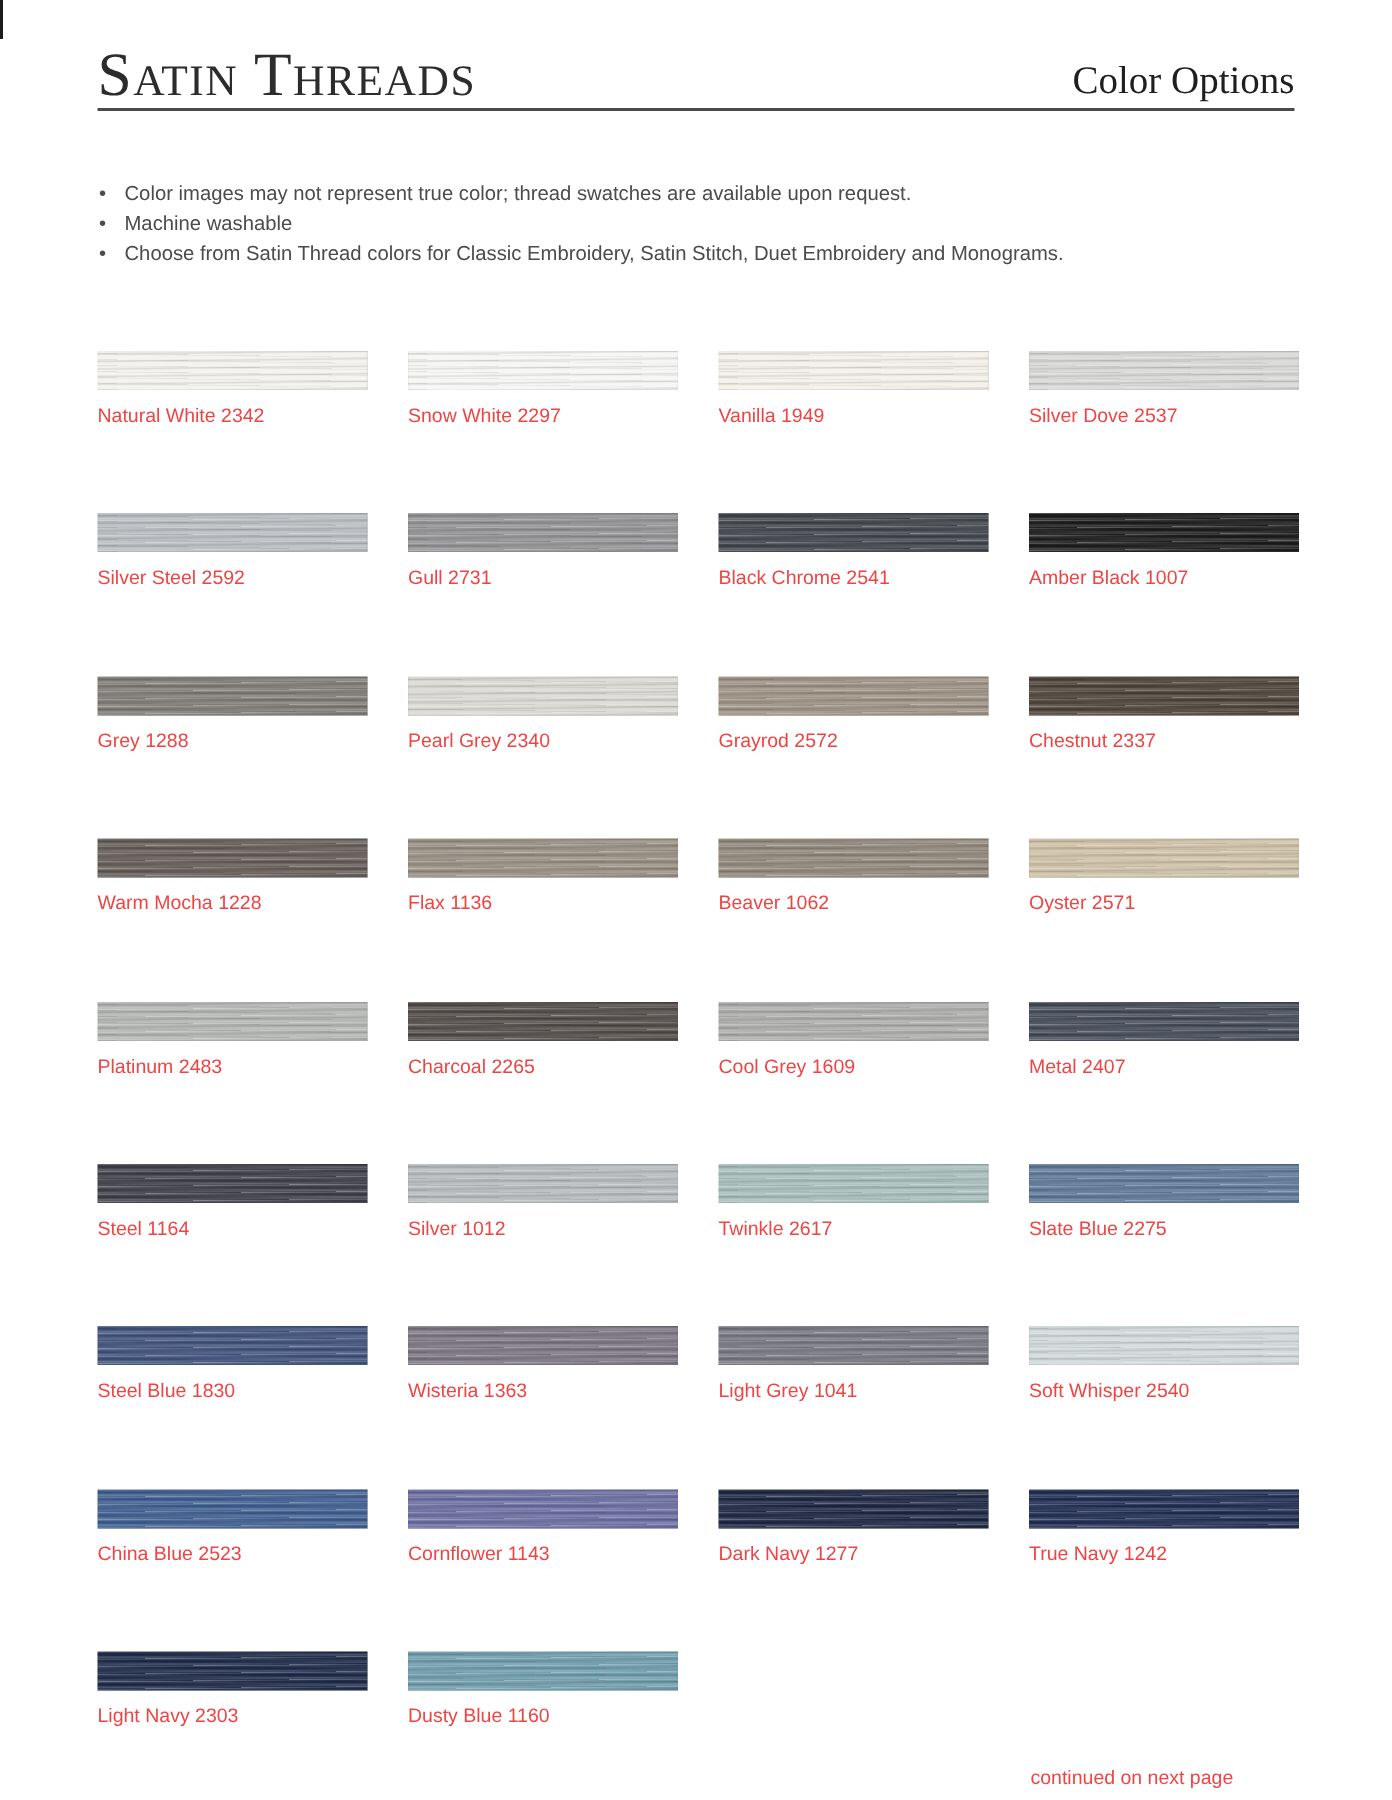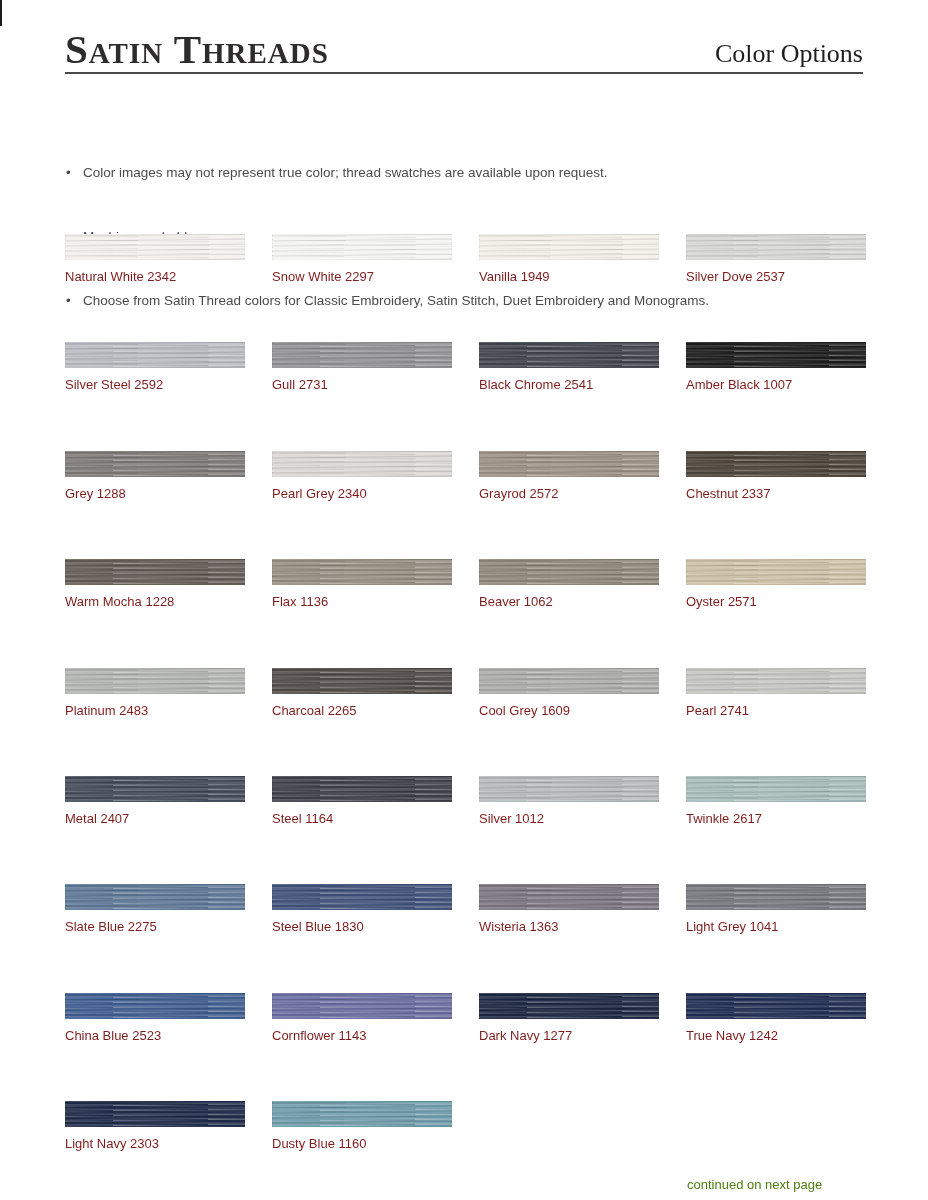--- a/index.html
+++ b/index.html
@@ -24,21 +24,21 @@
     width: 798px; height: 74px;
     display: flex;
     justify-content: space-between;
     align-items: flex-end;
     border-bottom: 2px solid #4a4a4a;
     padding-bottom: 3px;
   }
   .title {
     font-family: "Liberation Serif", serif;
     font-variant: small-caps;
-    font-weight: 700;
+    font-weight: 400;
     font-size: 41px;
     line-height: 0.95;
     letter-spacing: 1px;
     color: #2d2b2b;
   }
   .subtitle {
     font-family: "Liberation Serif", serif;
     font-size: 26px;
     line-height: 1.0;
     color: #1f1f1f;
@@ -48,21 +48,20 @@
     position: absolute;
     left: 66px; top: 119px;
     list-style: none;
     font-size: 13.5px;
     line-height: 20px;
     color: #4b4b4b;
   }
   .bullets li {
     position: relative;
     padding-left: 17px;
-    margin-top: 44px;
   }
   .bullets li::before {
     content: "\2022";
     position: absolute;
     left: 0; top: 0;
     color: #4b4b4b;
   }
   .grid {
     position: absolute;
     left: 65px; top: 234px;
@@ -80,27 +79,27 @@
         rgba(255,255,255,0.12) 4px, rgba(255,255,255,0) 5px),
       repeating-linear-gradient(-179.2deg,
         rgba(0,0,0,0.08) 0px, rgba(0,0,0,0) 1px,
         rgba(255,255,255,0.10) 2px, rgba(255,255,255,0) 4px);
     box-shadow: inset 0 0 1px rgba(0,0,0,0.18);
   }
   .label {
     margin-top: 9px;
     font-size: 13px;
     line-height: 16px;
-    color: #7f1d1d;
+    color: #ef4444;
   }
   .footer-note {
     position: absolute;
     left: 687px; top: 1177px;
     font-size: 13px;
-    color: #4d7c0f;
+    color: #ef4444;
   }
 </style>
 </head>
 <body>
 
 <div class="page">
   <div class="edge-artifact"></div>
 
   <div class="header">
     <div class="title">Satin Threads</div>
@@ -205,24 +204,20 @@
   <div class="cell">
     <div class="swatch" style="background-color: rgb(82, 76, 73);"></div>
     <div class="label">Charcoal 2265</div>
   </div>
 
   <div class="cell">
     <div class="swatch" style="background-color: rgb(172, 172, 170);"></div>
     <div class="label">Cool Grey 1609</div>
   </div>
 
-  <div class="cell">
-    <div class="swatch" style="background-color: rgb(197, 197, 193);"></div>
-    <div class="label">Pearl 2741</div>
-  </div>
 
   <div class="cell">
     <div class="swatch" style="background-color: rgb(68, 75, 88);"></div>
     <div class="label">Metal 2407</div>
   </div>
 
   <div class="cell">
     <div class="swatch" style="background-color: rgb(63, 63, 72);"></div>
     <div class="label">Steel 1164</div>
   </div>
@@ -250,20 +245,24 @@
   <div class="cell">
     <div class="swatch" style="background-color: rgb(123, 118, 128);"></div>
     <div class="label">Wisteria 1363</div>
   </div>
 
   <div class="cell">
     <div class="swatch" style="background-color: rgb(119, 119, 127);"></div>
     <div class="label">Light Grey 1041</div>
   </div>
 
+  <div class="cell">
+    <div class="swatch" style="background-color: rgb(208, 216, 218);"></div>
+    <div class="label">Soft Whisper 2540</div>
+  </div>
 
   <div class="cell">
     <div class="swatch" style="background-color: rgb(63, 94, 144);"></div>
     <div class="label">China Blue 2523</div>
   </div>
 
   <div class="cell">
     <div class="swatch" style="background-color: rgb(107, 109, 161);"></div>
     <div class="label">Cornflower 1143</div>
   </div>

